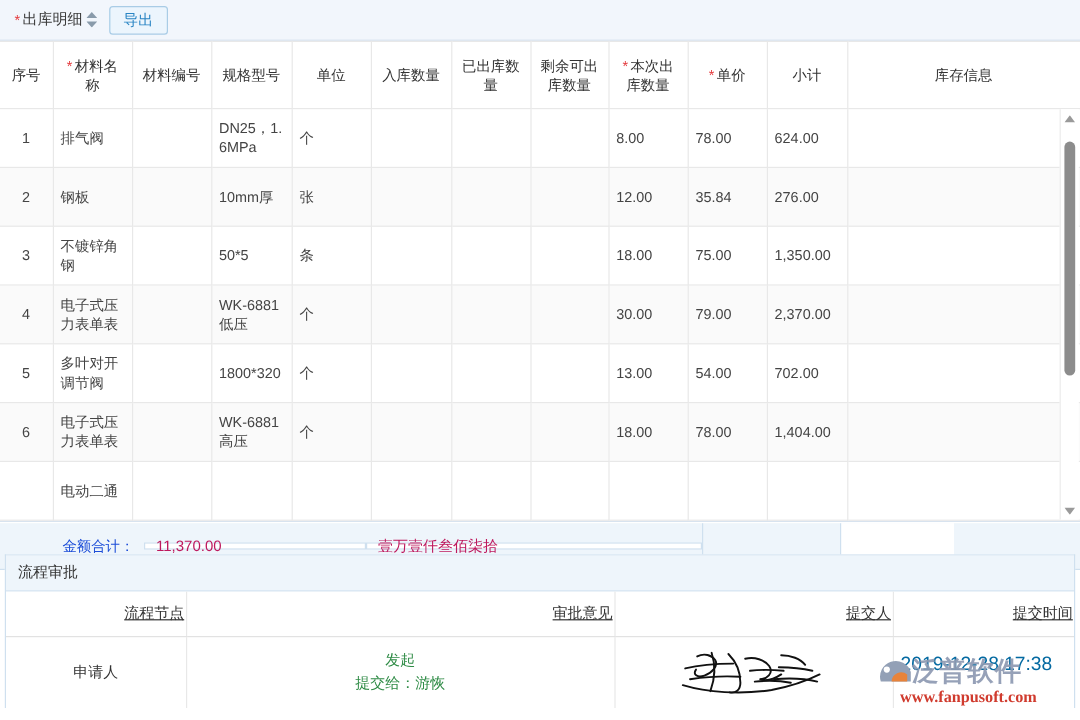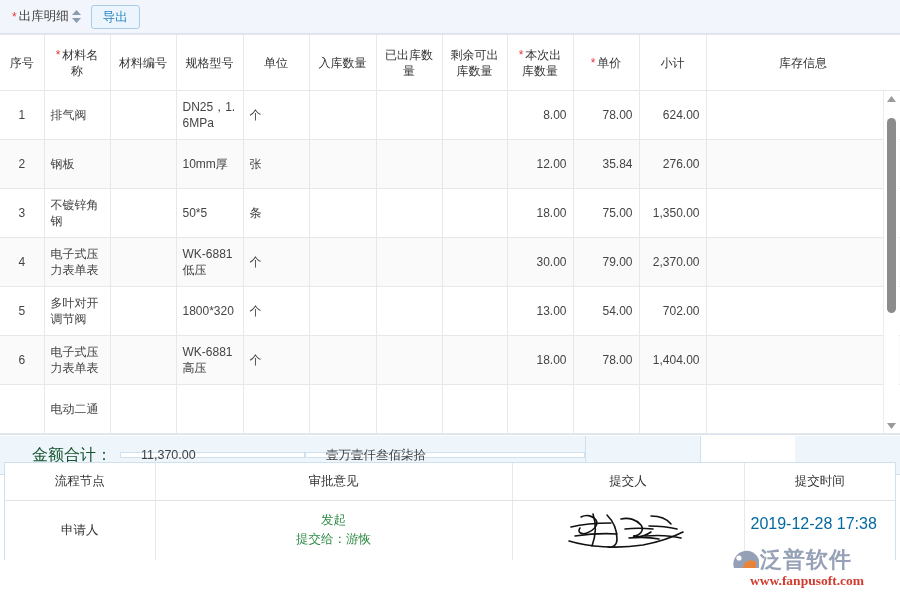--- a/index.html
+++ b/index.html
@@ -104,21 +104,21 @@
   table.grid tbody td {
     height: 49px;
     vertical-align: middle;
     line-height: 16px;
   }
   tr.row-odd td { background: #ffffff; }
   tr.row-even td { background: #fafafa; }
 
   td.c-idx { text-align: center; color: #555; }
   td.c-txt { text-align: left; }
-  td.c-num { text-align: right; margin-left: 32px; }
+  td.c-num { text-align: left; margin-left: 32px; }
   td.c-unit { text-align: left; }
 
   
   .grid-scrollbar {
     position: absolute;
     top: 57px;
     right: 1px;
     width: 16px;
     bottom: 1px;
     background: #ffffff;
@@ -150,33 +150,33 @@
     border-top: 1px solid #ffffff;
     border-bottom: 1px solid #cfe0ef;
     align-items: stretch;
     box-sizing: border-box;
   }
   .sum-label {
     display: flex;
     align-items: center;
     justify-content: flex-end;
     padding-right: 8px;
-    font-size: 16px;
-    color: #14532d;
+    font-size: 12px;
+    color: #1d4ed8;
     box-sizing: border-box;
   }
   .sum-value {
     display: flex;
     align-items: center;
-    padding-left: 20px;
+    padding-left: 9px;
     background: #ffffff;
     border: 1px solid #cfe0ef;
     margin: 16px 0;
     font-size: 12.5px;
-    color: #404040;
+    color: #be185d;
     box-sizing: border-box;
   }
   .sum-spacer {
     border-left: 1px solid #cfe0ef;
     box-sizing: border-box;
   }
 
   
   .approval-panel {
     position: absolute;
@@ -202,25 +202,26 @@
   table.approval {
     border-collapse: collapse;
     table-layout: fixed;
     width: 890px;
   }
   table.approval th {
     height: 37px;
     font-weight: normal;
     font-size: 12.5px;
     color: #333;
-    text-align: center;
+    text-align: right;
     border-right: 1px solid #e8e8e8;
     border-bottom: 1px solid #e2e2e2;
     background: #ffffff;
     box-sizing: border-box;
+    text-decoration: underline;
   }
   table.approval th:last-child { border-right: none; }
   table.approval td {
     height: 60px;
     vertical-align: middle;
     border-right: 1px solid #e8e8e8;
     font-size: 12.5px;
     color: #333;
     box-sizing: border-box;
     padding: 0 8px;
@@ -446,20 +447,21 @@
   <div class="summary-bar">
     <div class="sum-label" style="width:120px;">金额合计：</div>
     <div class="sum-value" style="width:185px;">11,370.00</div>
     <div class="sum-value" style="width:280px;">壹万壹仟叁佰柒拾</div>
     <div class="sum-spacer" style="width:115px;"></div>
     <div class="sum-spacer" style="width:95px;background:#ffffff;"></div>
   </div>
 </div>
 
 <div class="approval-panel">
+  <div class="approval-head">流程审批</div>
   <table class="approval">
     <colgroup>
       <col style="width:150px">
         <col style="width:357px">
         <col style="width:232px">
         <col style="width:151px">
     </colgroup>
     <thead>
       <tr id="approval-head-row">
           <th>流程节点</th>

